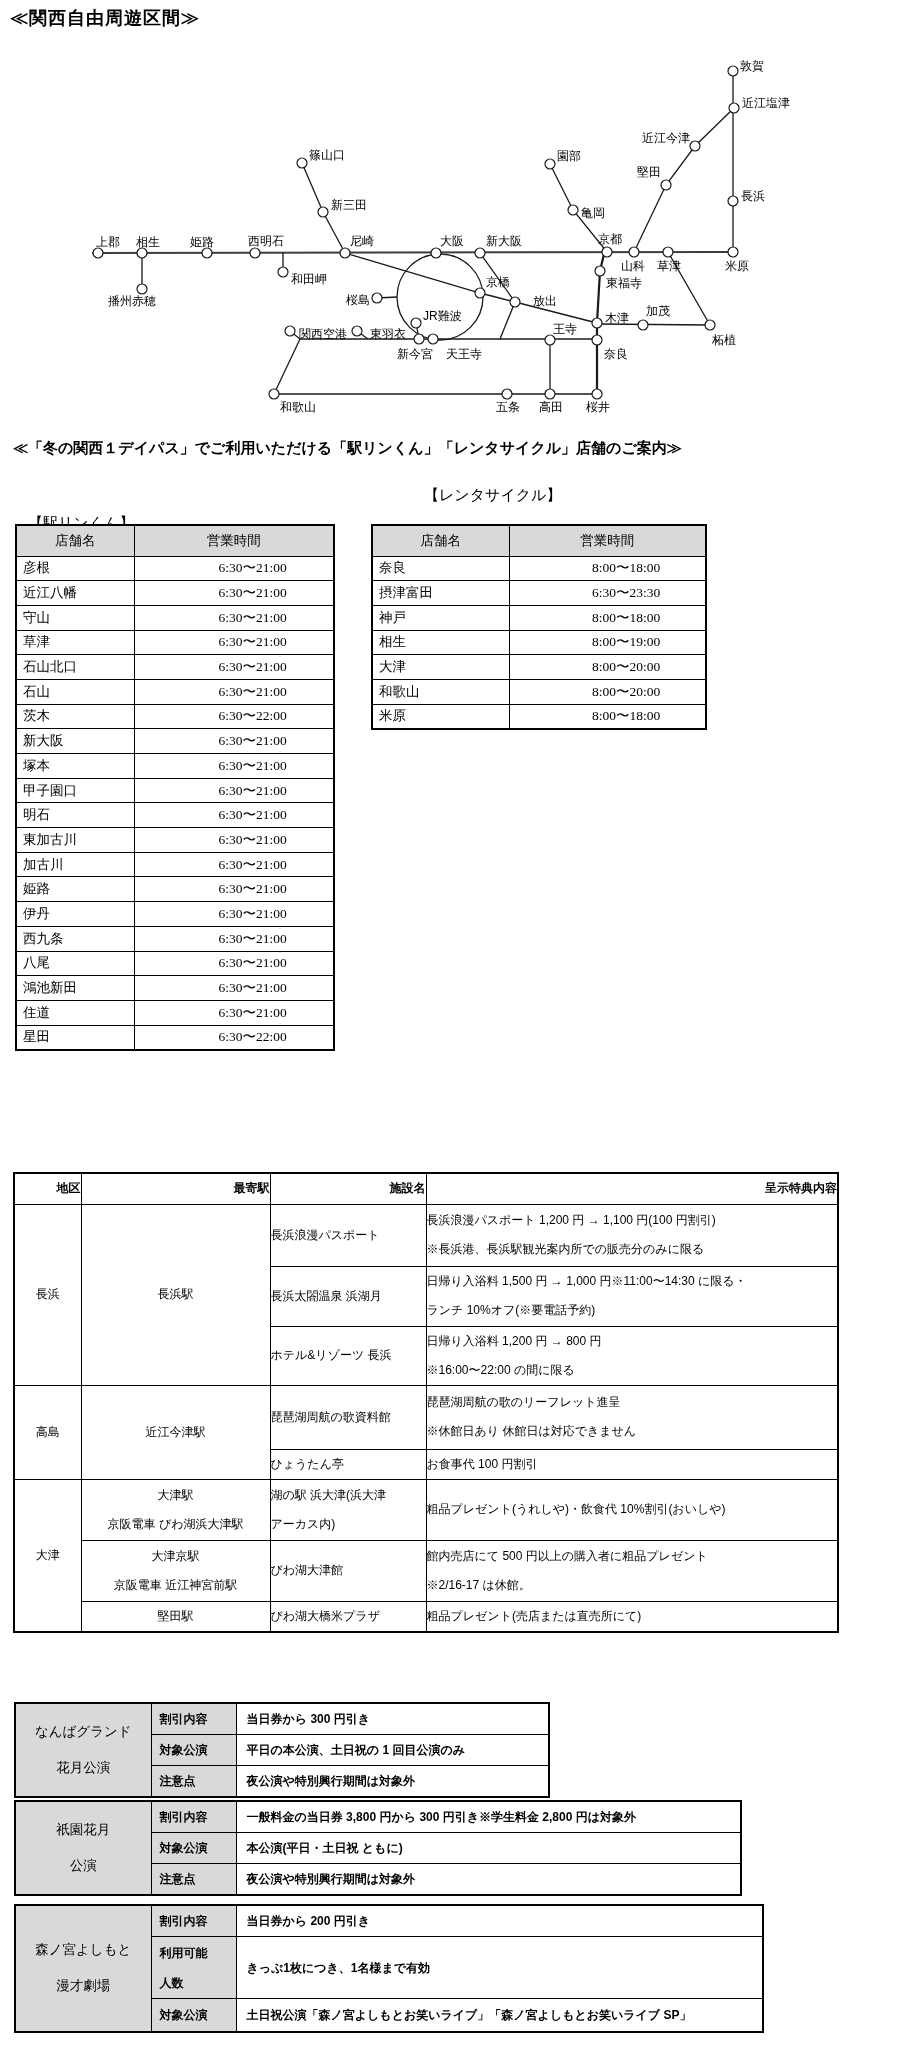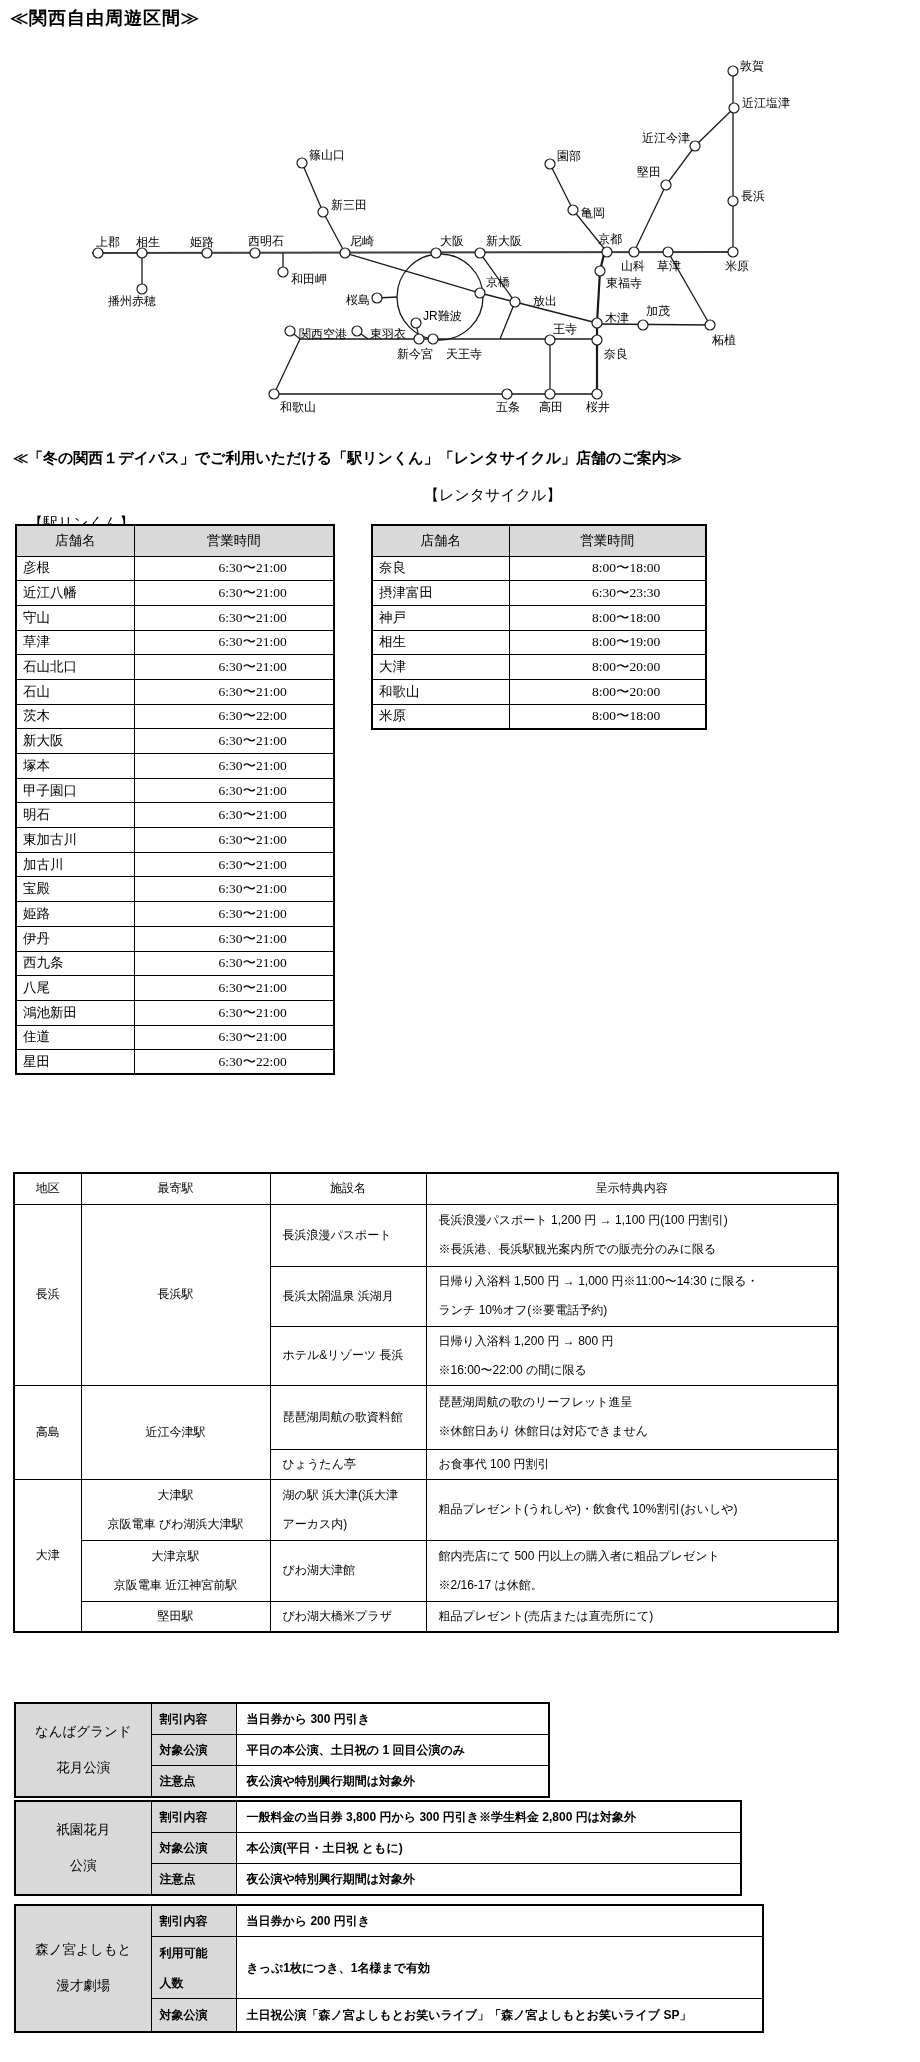--- a/index.html
+++ b/index.html
@@ -1,39 +1,39 @@
 <!DOCTYPE html>
 <html><head>
 <meta charset="utf-8">
 <style>
   html,body{margin:0;padding:0;background:#fff;}
   body{width:920px;height:2062px;position:relative;color:#000;font-family:"Liberation Sans",sans-serif;}
   .abs{position:absolute;}
   .t1{left:10px;top:6px;font-size:18px;font-weight:bold;letter-spacing:1px;}
-  .t2{left:13px;top:449px;font-size:15px;font-weight:bold;}
+  .t2{left:13px;top:439px;font-size:15px;font-weight:bold;}
   .sub{font-family:"Liberation Serif",serif;font-size:15px;}
   #railmap{position:absolute;left:0;top:0;}
   #railmap text{font:12px "Liberation Sans",sans-serif;fill:#000;}
 
   table{border-collapse:collapse;table-layout:fixed;}
   
   .shop{position:absolute;border:2px solid #000;font-family:"Liberation Serif",serif;font-size:13.5px;}
   .shop th,.shop td{border:1px solid #000;padding:0;overflow:hidden;white-space:nowrap;}
   .shop thead tr{height:31px;}
   .shop tbody tr{height:24.7px;}
   .shop th{background:#d9d9d9;font-weight:normal;text-align:center;margin-left:32px;}
   .shop td:first-child{padding-left:6px;text-align:left;}
   .shop td:last-child{text-align:center;padding-left:38px;}
 
   
   .benefits{position:absolute;border:2px solid #000;font-size:12px;}
   .benefits td{border:1px solid #000;padding:0;overflow:hidden;vertical-align:middle;}
-  .benefits .hdr td{text-align:center;font-weight:normal;}
+  .benefits .hdr td{text-align:right;font-weight:bold;}
   .benefits .dc,.benefits .sc{text-align:center;}
-  .benefits .fc,.benefits .bc{padding-left:12px;text-align:left;}
+  .benefits .fc,.benefits .bc{padding-left:0;text-align:left;}
   .benefits .ln{line-height:29px;white-space:nowrap;}
 
   
   .theater{position:absolute;border:2px solid #000;font-size:12px;}
   .theater td{border:1px solid #000;padding:0;vertical-align:middle;}
   .theater .label-cell{background:#d9d9d9;text-align:center;font-family:"Liberation Serif",serif;font-size:13.5px;}
   .theater .label-cell .ln{line-height:36px;}
   .theater .key-cell{background:#d9d9d9;font-weight:bold;padding-left:8px;}
   .theater .key-cell .ln{line-height:30px;white-space:nowrap;}
   .theater .val-cell{padding-left:10px;font-weight:bold;}
@@ -210,24 +210,20 @@
       </tr>
       <tr>
         <td>東加古川</td>
         <td>6:30〜21:00</td>
       </tr>
       <tr>
         <td>加古川</td>
         <td>6:30〜21:00</td>
       </tr>
       <tr>
-        <td>宝殿</td>
-        <td>6:30〜21:00</td>
-      </tr>
-      <tr>
         <td>姫路</td>
         <td>6:30〜21:00</td>
       </tr>
       <tr>
         <td>伊丹</td>
         <td>6:30〜21:00</td>
       </tr>
       <tr>
         <td>西九条</td>
         <td>6:30〜21:00</td>

